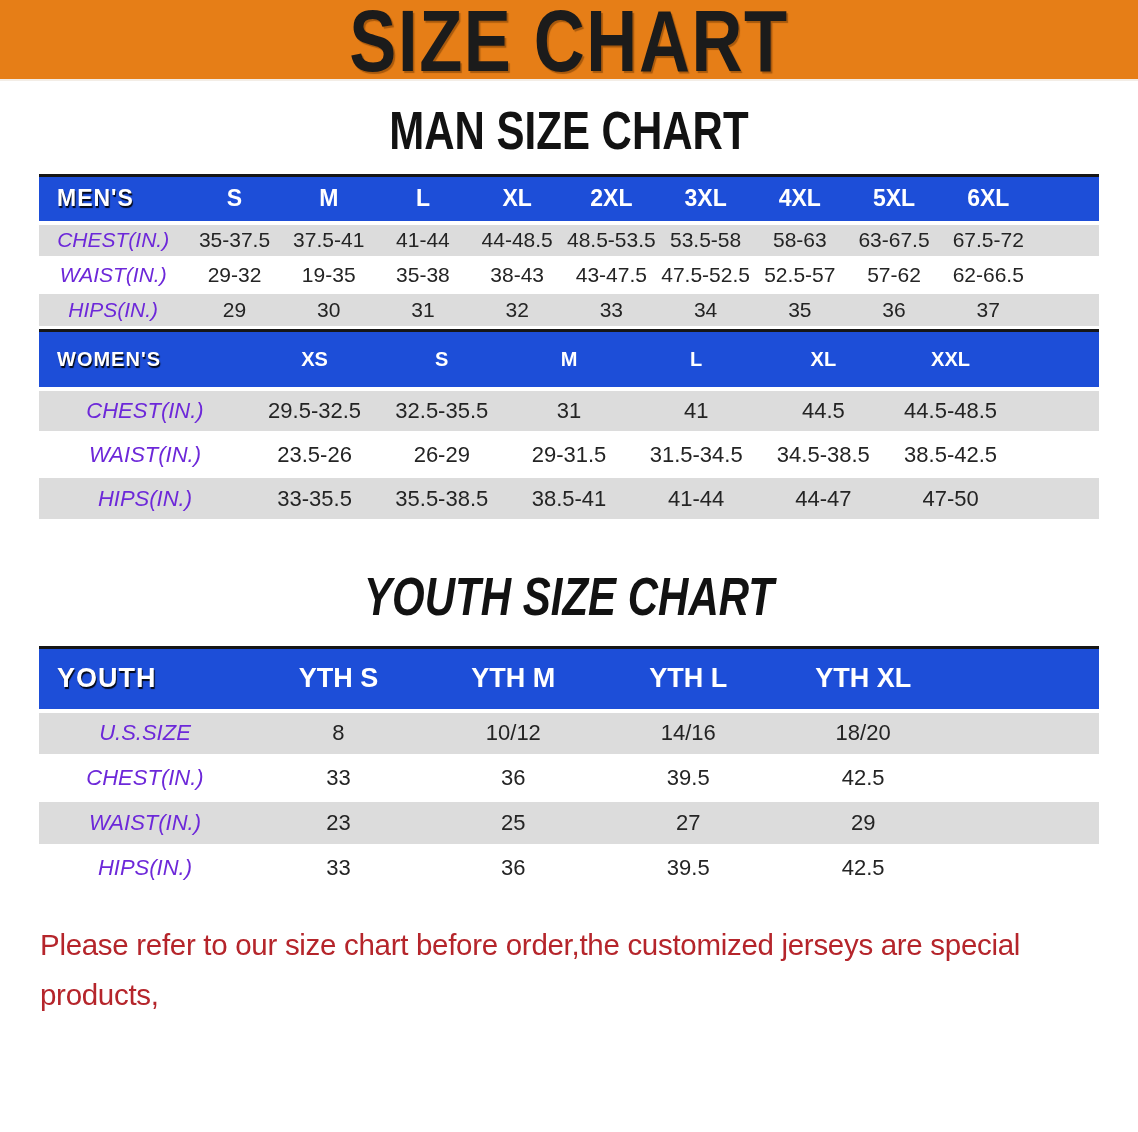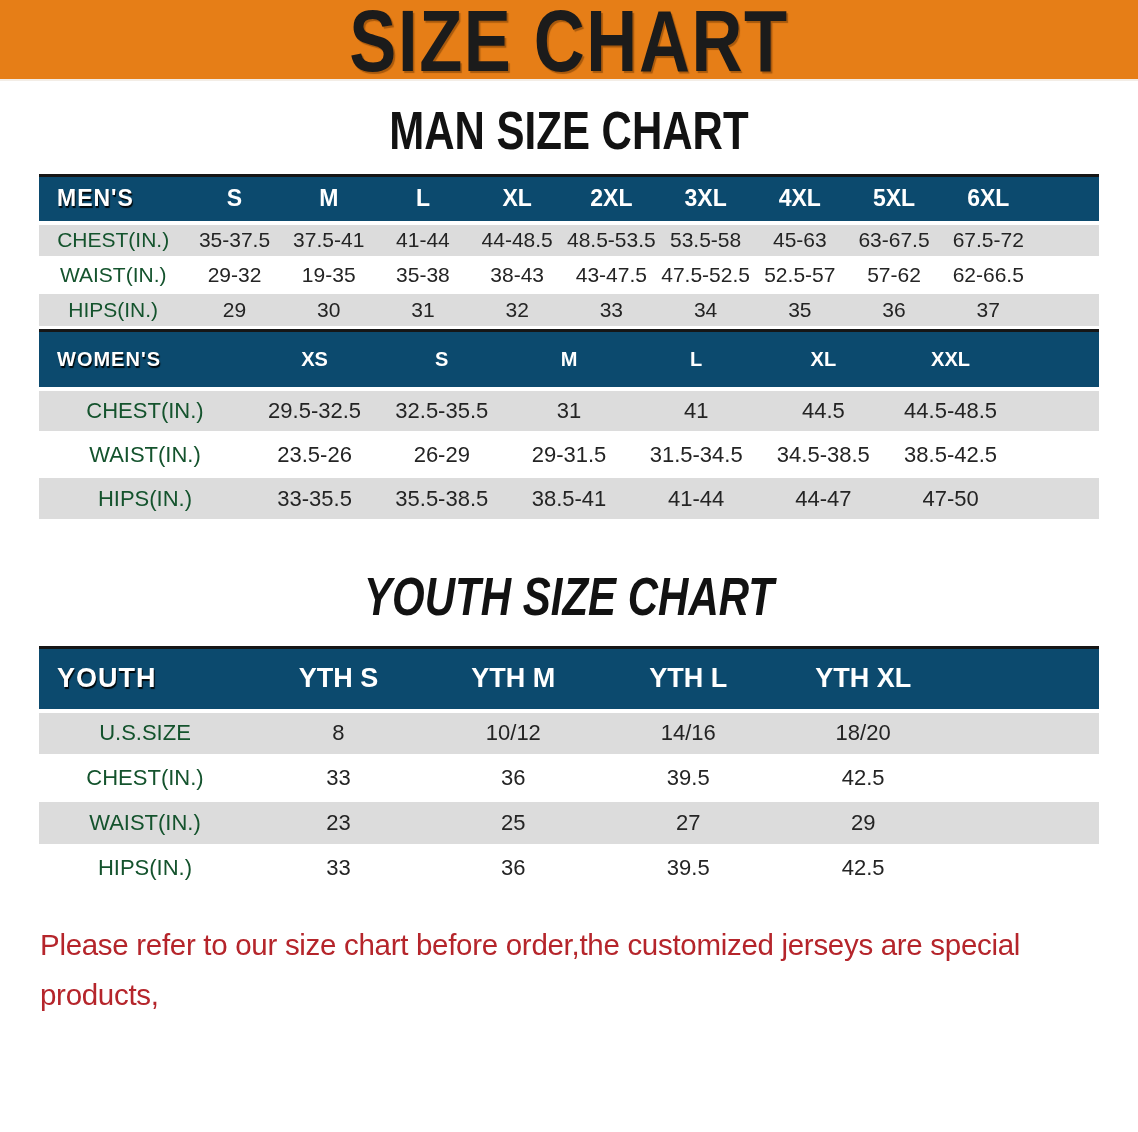--- a/index.html
+++ b/index.html
@@ -58,21 +58,21 @@
   
   table.size-table {
     width: 1060px;
     margin: 0 39px;
     border-collapse: collapse;
     table-layout: fixed;
     border-top: 3px solid #161616;
     border-bottom: 2px solid #d8d8d8;
   }
   thead th {
-    background: #0c4a6e;
+    background: #1d4ed8;
     color: #ffffff;
     font-weight: bold;
     text-align: center;
     border-top: 2px solid #fbfbfb;
     border-bottom: 4px solid #ffffff;
     white-space: nowrap;
   }
   thead th.head-label {
     text-align: left;
     padding-left: 18px;
@@ -80,21 +80,22 @@
     letter-spacing: 1px;
     text-shadow: 1px 2px 1px rgba(0,0,0,0.9);
   }
   tbody td {
     text-align: center;
     color: #242424;
     border-bottom: 3px solid #ffffff;
     white-space: nowrap;
   }
   tbody td.row-label {
-    color: #14532d;
+    color: #6d28d9;
+    font-style: italic;
   }
   tbody tr:nth-child(odd) td { background: #dcdcdc; }
   tbody tr:nth-child(even) td { background: #ffffff; }
 
   
   .sec-0 thead th { height: 47px; font-size: 23px; }
   .sec-0 tbody td { height: 35px; font-size: 21px; }
   .sec-1 thead th { height: 58px; font-size: 20px; }
   .sec-1 tbody td { height: 44px; font-size: 22px; }
   .sec-2 thead th { height: 63px; font-size: 27px; }
@@ -152,21 +153,21 @@
           </thead>
           <tbody>
             <tr>
               <td class="row-label">CHEST(IN.)</td>
               <td>35-37.5</td>
               <td>37.5-41</td>
               <td>41-44</td>
               <td>44-48.5</td>
               <td>48.5-53.5</td>
               <td>53.5-58</td>
-              <td>45-63</td>
+              <td>58-63</td>
               <td>63-67.5</td>
               <td>67.5-72</td>
               <td></td>
             </tr>
             <tr>
               <td class="row-label">WAIST(IN.)</td>
               <td>29-32</td>
               <td>19-35</td>
               <td>35-38</td>
               <td>38-43</td>

